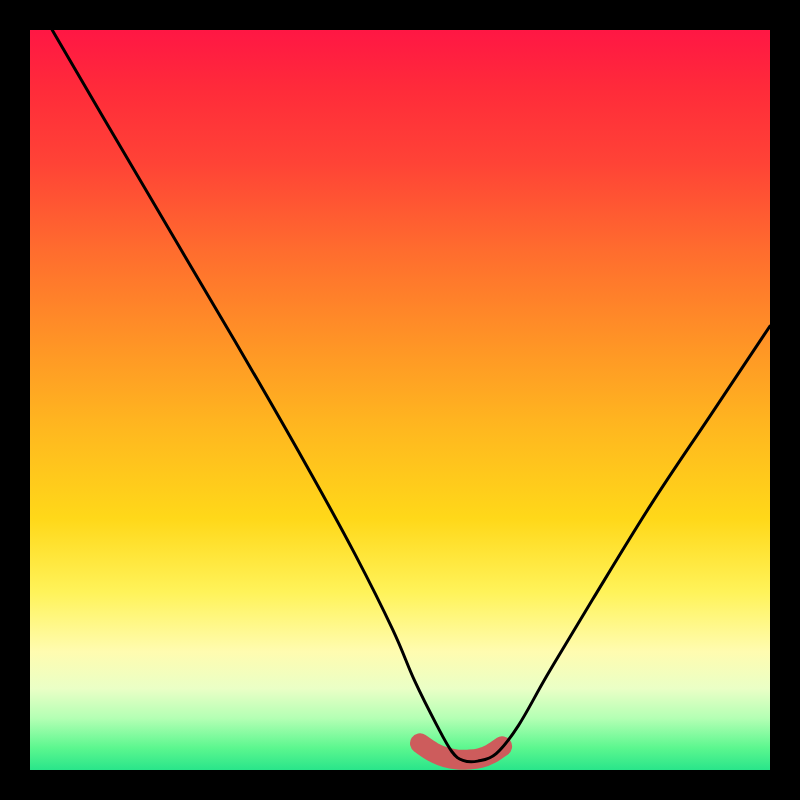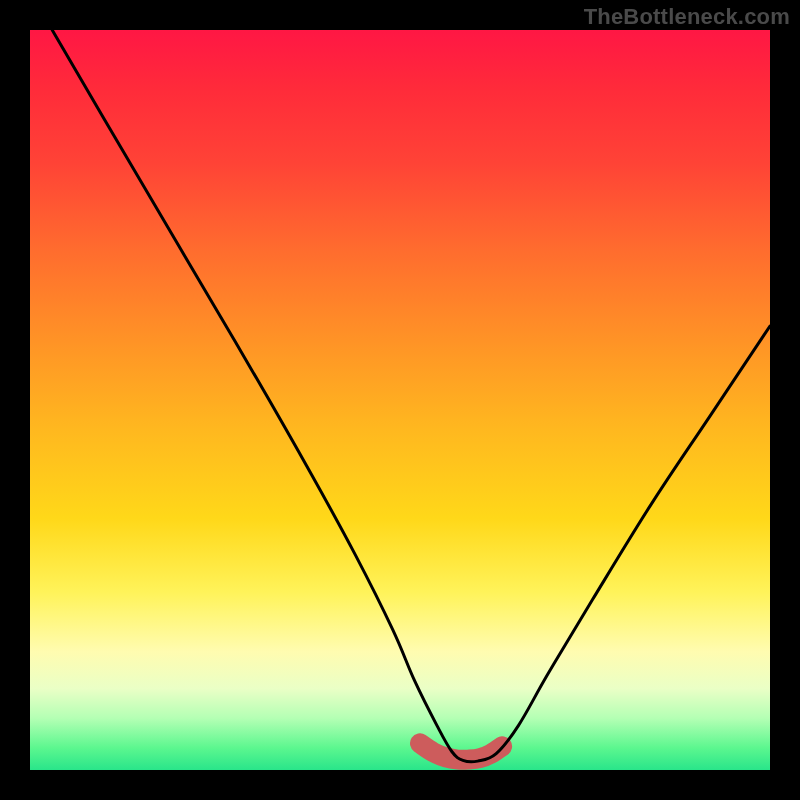--- a/index.html
+++ b/index.html
@@ -55,20 +55,19 @@
     top: 0;
     width: 740px;
     height: 740px;
     z-index: 2;
   }
 </style>
 </head>
 <body>
 
 <div class="outer">
-  <div class="attribution">TheBottleneck.com</div>
   <div class="plot">
     <svg class="curves" viewBox="0 0 740 740" preserveAspectRatio="none">
       <path id="thick-seg" fill="none" stroke-linecap="round" stroke-linejoin="round" stroke-width="20" d="M 389.98 713.36 C 392.37760000000003 714.9584, 398.63800000000003 719.7092, 403.3 722.24 C 407.962 724.7708, 411.48440000000005 726.088, 415.88000000000005 727.42 C 420.27560000000005 728.752, 423.724 729.2404, 427.71999999999997 729.64 C 431.71599999999995 730.0396, 434.08400000000006 729.9064, 438.08000000000004 729.64 C 442.076 729.3736, 445.79080000000005 729.2256, 449.92 728.16 C 454.0492 727.0944, 457.024 725.8512000000001, 461.02 723.72 C 465.01599999999996 721.5888, 470.122 717.652, 472.12 716.32" stroke="#cd5c5c"></path>
       <path id="main-curve" fill="none" stroke-linecap="round" stroke-linejoin="round" stroke-width="3" d="M 22.2 0 C 31.524 15.983999999999991, 51.356 50.171999999999954, 74 88.79999999999995 C 96.644 127.42799999999995, 121.36 169.312, 148 214.60000000000002 C 174.64 259.88800000000003, 198.024 299.108, 222 340.4 C 245.976 381.69199999999995, 262.55199999999996 410.7, 281.2 444 C 299.848 477.3, 310.94800000000004 497.428, 325.6 525.4 C 340.252 553.372, 351.94399999999996 576.756, 362.59999999999997 599.4 C 373.256 622.044, 376.808 633.884, 384.8 651.2 C 392.79200000000003 668.5160000000001, 400.3400000000001 682.946, 407.00000000000006 695.6 C 413.66 708.254, 417.138 715.2396, 421.79999999999995 721.5 C 426.46199999999993 727.7604, 428.23799999999994 728.6484, 432.9 730.38 C 437.562 732.1116, 441.70599999999996 732.3188, 447.7 731.12 C 453.694 729.9212, 458.87399999999997 730.1136, 466.2 723.72 C 473.526 717.3264, 479.076 709.9856000000001, 488.40000000000003 695.6 C 497.72400000000005 681.2144, 504.68 666.444, 518 643.8 C 531.3199999999999 621.156, 543.752 600.4359999999999, 562.4 569.8 C 581.048 539.164, 600.288 506.90000000000003, 621.6 473.6 C 642.912 440.3, 659.488 416.76800000000003, 680.8000000000001 384.8 C 702.1120000000001 352.832, 729.344 311.984, 740 296" stroke="#000000"></path>
     </svg>
   </div>
 </div>
 
 </body></html>

